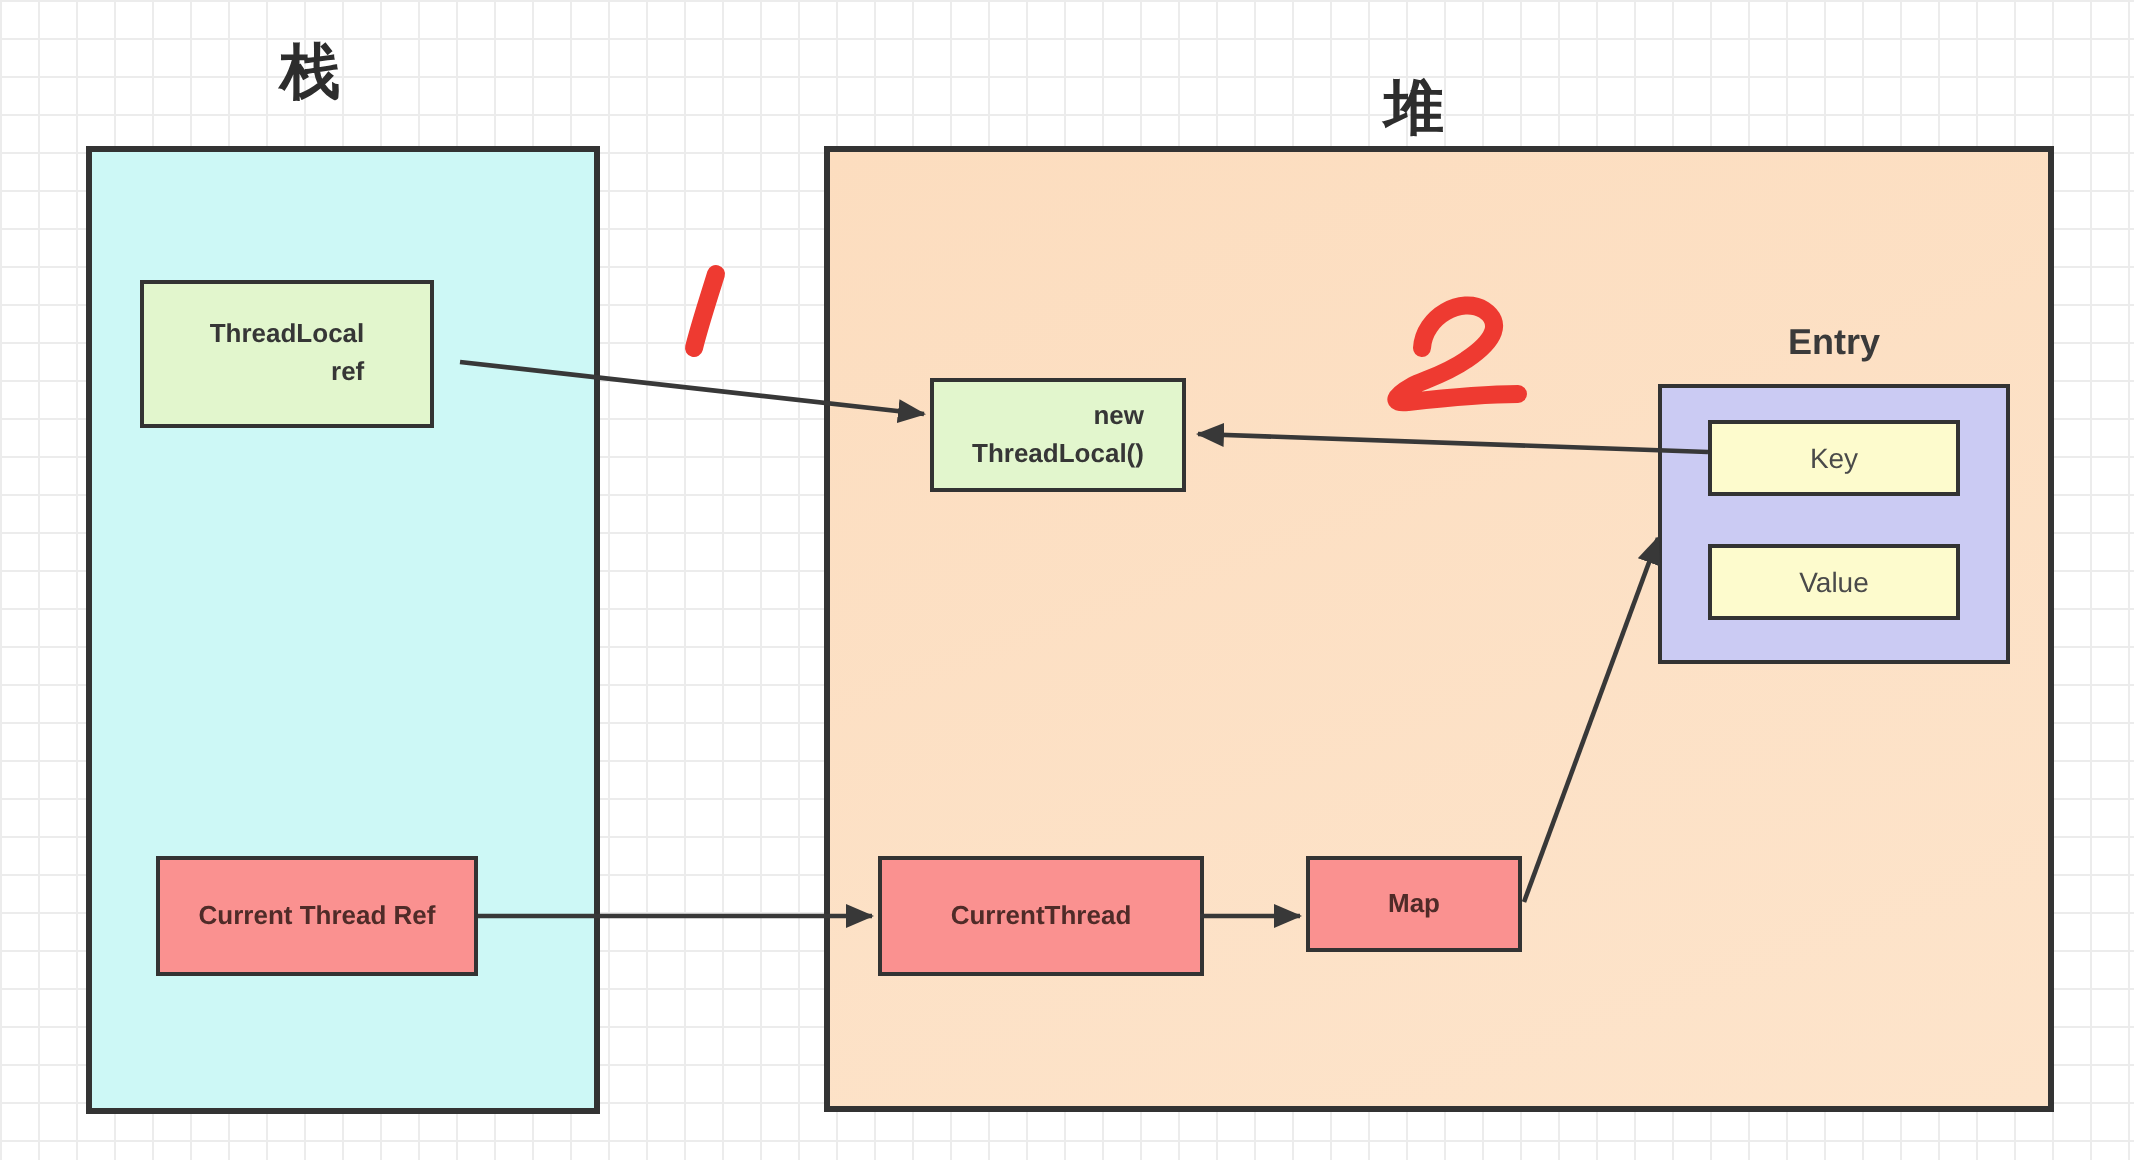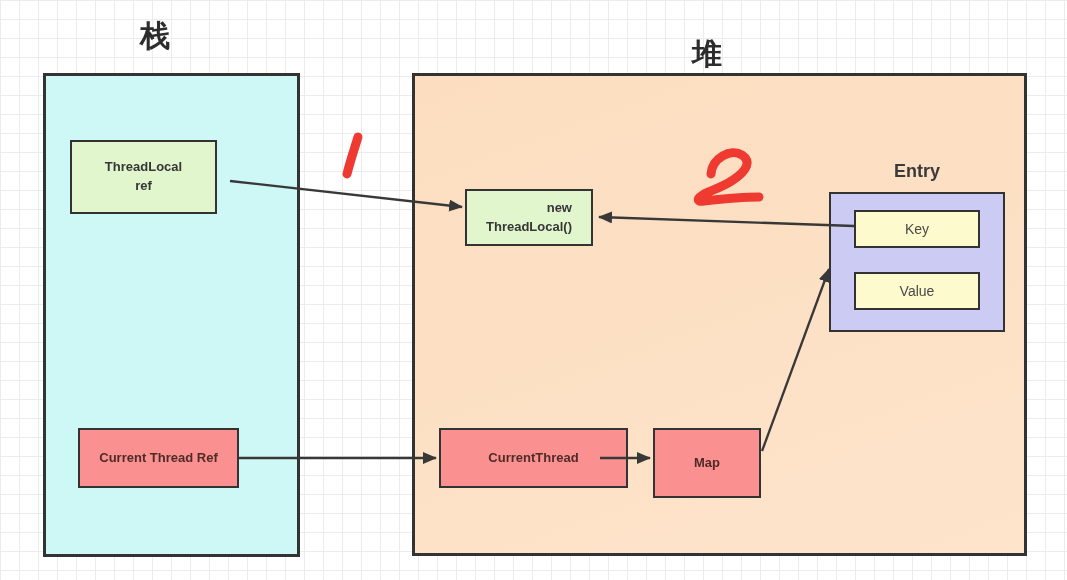--- a/index.html
+++ b/index.html
@@ -34,25 +34,25 @@
     border:2px solid var(--border_dark,#333);
     display:flex; align-items:center; justify-content:center;
     text-align:center;
     font-size:13px; font-weight:bold;
     white-space:pre-line;
     line-height:1.45;
   }
   .node.green{ background:var(--green_fill,#e2f6cd); color:var(--text_dark,#363636); }
   .node.pink{ background:var(--pink_fill,#fa9190); color:var(--text_maroon,#4f2b28); }
   .node.yellow{ background:var(--yellow_fill,#fdfbcd); color:#4a4a4a; font-weight:normal; font-size:14px; }
-  #n-threadlocal-ref{ left:70px; top:140px; width:147px; height:74px; }
+  #n-threadlocal-ref{ left:70px; top:140px; width:147px; height:74px;text-align:right; }
   #n-current-thread-ref{ left:78px; top:428px; width:161px; height:60px; }
   #n-new-threadlocal{ left:465px; top:189px; width:128px; height:57px;text-align:right; }
-  #n-current-thread{ left:439px; top:428px; width:189px; height:60px; }
-  #n-map{ left:653px; top:428px; width:108px; height:70px; }
+  #n-current-thread{ left:439px; top:428px; width:163px; height:60px; }
+  #n-map{ left:653px; top:428px; width:108px; height:48px; }
   .entry-label{
     position:absolute; left:829px; top:161px; width:176px;
     text-align:center; font-size:18px; font-weight:bold; color:#3a3a3a;
   }
   .entry-box{
     position:absolute; left:829px; top:192px; width:176px; height:140px;
     box-sizing:border-box;
     background:var(--purple_fill,#cbcbf3);
     border:2px solid var(--border_dark,#333);
   }

